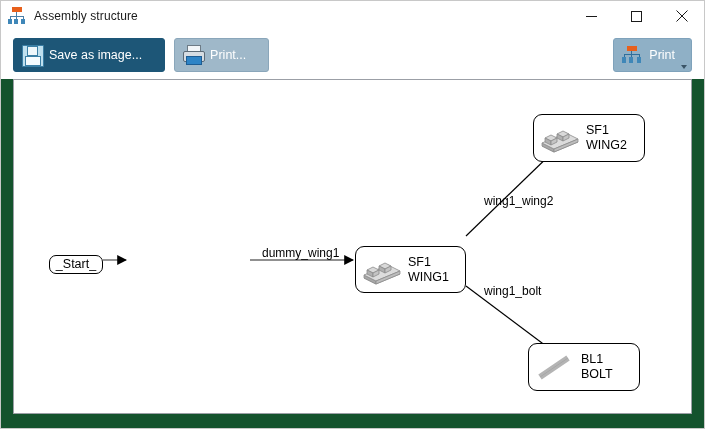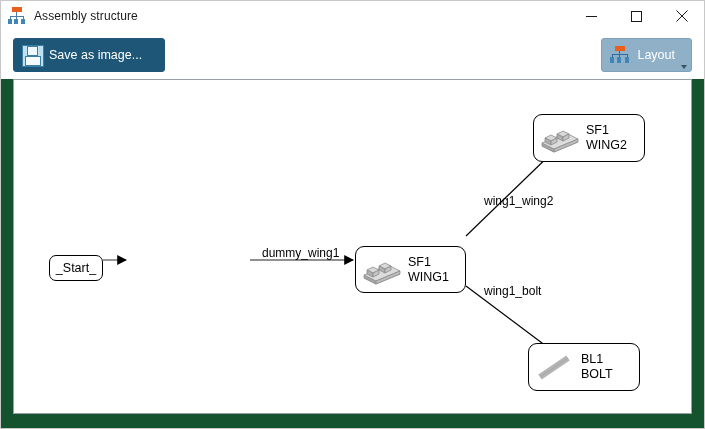--- a/index.html
+++ b/index.html
@@ -229,34 +229,42 @@
 
     <div class="tb-btn tb-save">
       <div class="ico">
         <div class="floppy-body"></div>
         <div class="floppy-shutter"></div>
         <div class="floppy-label"></div>
       </div>
       <span class="tb-label">Save as image...</span>
     </div>
 
+    <div class="tb-btn tb-print">
+      <div class="ico">
+        <div class="pr-top"></div>
+        <div class="pr-body"></div>
+        <div class="pr-out"></div>
+      </div>
+      <span class="tb-label">Print...</span>
+    </div>
 
     <div class="tb-btn tb-layout">
       <div class="ico">
         <div class="ly-top"></div>
         <div class="ly-stem"></div>
         <div class="ly-bar"></div>
         <div class="ly-leg" style="left:4px"></div>
         <div class="ly-leg" style="left:11px"></div>
         <div class="ly-leg" style="left:19px"></div>
         <div class="ly-child" style="left:2px"></div>
         <div class="ly-child" style="left:9px"></div>
         <div class="ly-child" style="left:17px"></div>
       </div>
-      <span class="tb-label">Layout</span>
+      <span class="tb-label">Print</span>
       <span class="tb-caret"></span>
     </div>
   </div>
 
   <div class="canvas-wrap">
     <div class="canvas">
 
       <svg class="graph-svg" width="681" height="335" viewBox="0 0 681 335">
         <defs>
           <marker id="arrow" viewBox="0 0 10 10" refX="9" refY="5" markerWidth="7" markerHeight="7" orient="auto-start-reverse">
@@ -266,21 +274,21 @@
 
         <line x1="89" y1="180" x2="112" y2="180" stroke="#6b6b6b" stroke-width="1.4" marker-end="url(#arrow)"></line>
 
         <line x1="236" y1="180" x2="339" y2="180" stroke="#6b6b6b" stroke-width="1.4" marker-end="url(#arrow)"></line>
 
         <line x1="452" y1="156" x2="543" y2="68" stroke="#000000" stroke-width="1.2" marker-end="url(#arrow)"></line>
 
         <line x1="452" y1="206" x2="540" y2="272" stroke="#000000" stroke-width="1.2" marker-end="url(#arrow)"></line>
       </svg>
 
-      <div class="node node-start" style="left:35px;top:167px;width:54px;height:26px;">
+      <div class="node node-start" style="left:35px;top:167px;width:54px;height:19px;">
         <span class="node-text">_Start_</span>
       </div>
 
 
       <div class="node node-rounded" style="left:341px;top:158px;width:111px;height:47px;">
         <div class="node-icon">
           <svg width="40" height="32" viewBox="0 0 40 32">
             <polygon points="2,24 14,30 38,20 26,14" fill="#c9c9c9" stroke="#8d8d8d" stroke-width="0.8"></polygon>
             <polygon points="2,21 14,27 14,30 2,24" fill="#a8a8a8" stroke="#8d8d8d" stroke-width="0.8"></polygon>
             <polygon points="2,21 26,11 38,17 14,27" fill="#dcdcdc" stroke="#8d8d8d" stroke-width="0.8"></polygon>

